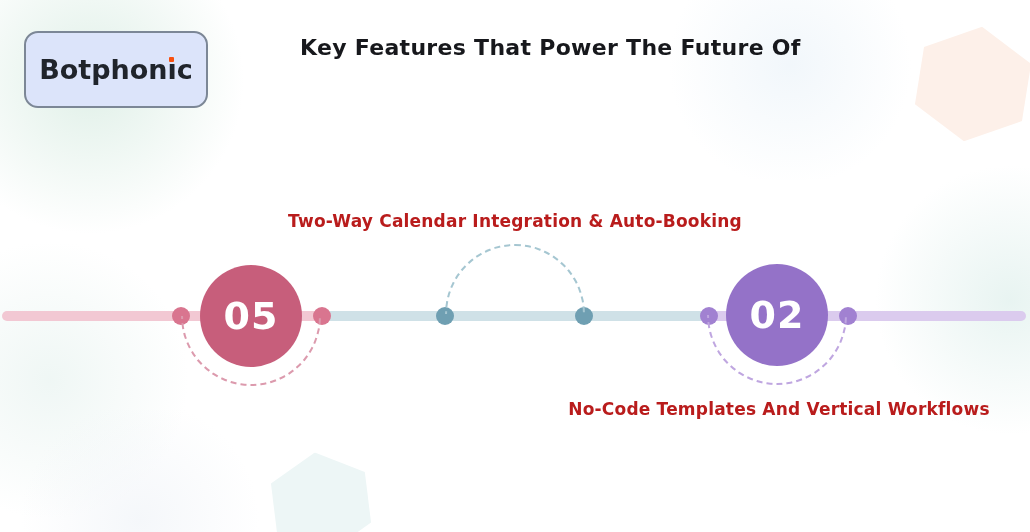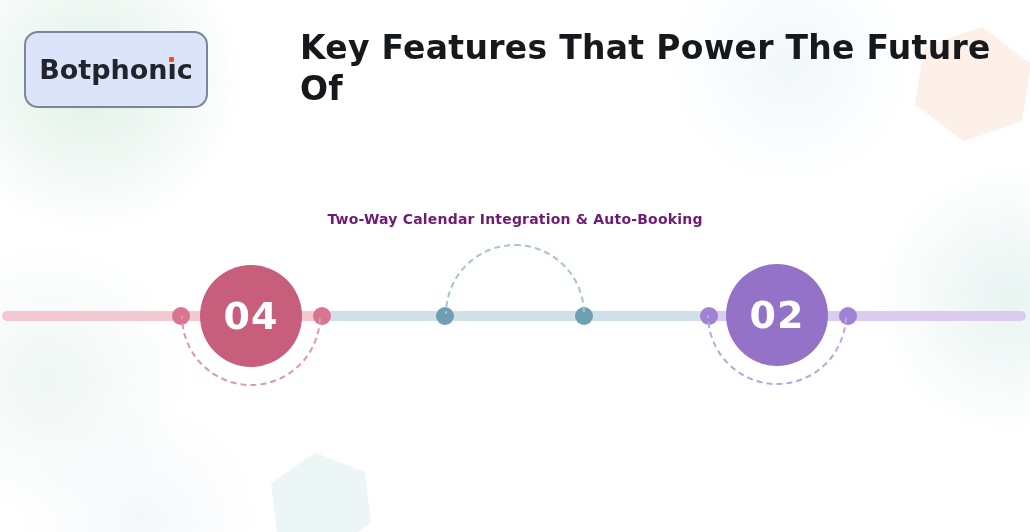--- a/index.html
+++ b/index.html
@@ -27,21 +27,21 @@
     position:absolute;left:24px;top:31px;width:184px;height:77px;
     background:#dce4fa;border:2px solid #7c8796;border-radius:14px;
     display:flex;align-items:center;justify-content:center;box-sizing:border-box;
   }
   .logo-text{font-size:27px;font-weight:bold;color:#20242b;letter-spacing:0;}
   .brand-i{position:relative;display:inline-block;}
   .i-dot{position:absolute;left:1px;top:3px;width:5px;height:5px;background:#f8500f;border-radius:1px;}
   
   .title{
     position:absolute;left:300px;top:27px;margin:0;
-    font-size:33px;font-weight:bold;color:#17181c;line-height:41px;letter-spacing:.3px;
+    font-size:22px;font-weight:bold;color:#17181c;line-height:41px;letter-spacing:.3px;
   }
   
   .tl-seg{position:absolute;top:311px;height:10px;}
   .seg-pink{left:2px;width:320px;background:#f2c8d3;border-radius:5px 0 0 5px;}
   .seg-blue{left:322px;width:387px;background:#cfe1e7;}
   .seg-purple{left:709px;width:317px;background:#dbcbee;border-radius:0 5px 5px 0;}
   .tl-dot{position:absolute;top:307px;width:18px;height:18px;border-radius:50%;}
   .dot-pink{background:#d9758f;}
   .dot-teal{background:#6f9fb2;}
   .dot-purple{background:#a181d1;}
@@ -55,21 +55,21 @@
     position:absolute;width:102px;height:102px;border-radius:50%;
     display:flex;align-items:center;justify-content:center;
     color:#ffffff;font-size:38px;font-weight:bold;letter-spacing:1px;
   }
   .circle-1{left:200px;top:265px;background:#c75e7b;}
   .circle-2{left:464px;top:263px;background:#5f93a7;}
   .circle-3{left:726px;top:264px;background:#9472c8;}
   
   .step-label{
     position:absolute;transform:translateX(-50%);white-space:nowrap;
-    font-size:14px;font-weight:bold;color:#701a75;letter-spacing:.2px;
+    font-size:17px;font-weight:bold;color:#b91c1c;letter-spacing:.2px;
   }
   .label-1{left:259px;top:399px;}
   .label-2{left:515px;top:211px;}
   .label-3{left:779px;top:399px;}
 </style>
 </head>
 <body>
 
 <div class="canvas">
 
@@ -98,21 +98,22 @@
   <div class="tl-dot dot-teal" style="left:436px;"></div>
   <div class="tl-dot dot-teal" style="left:575px;"></div>
   <div class="tl-dot dot-purple" style="left:700px;"></div>
   <div class="tl-dot dot-purple" style="left:839px;"></div>
 
   <div class="arc arc-1 arc-bottom"></div>
   <div class="arc arc-2 arc-top"></div>
   <div class="arc arc-3 arc-bottom"></div>
 
   <div class="step-circle circle-1">
-    <span>04</span>
+    <span>05</span>
   </div>
   <div class="step-circle circle-3">
     <span>02</span>
   </div>
 
   <div class="step-label label-2">Two-Way Calendar Integration &amp; Auto-Booking</div>
+  <div class="step-label label-3">No-Code Templates And Vertical Workflows</div>
 
 </div>
 
 </body></html>

